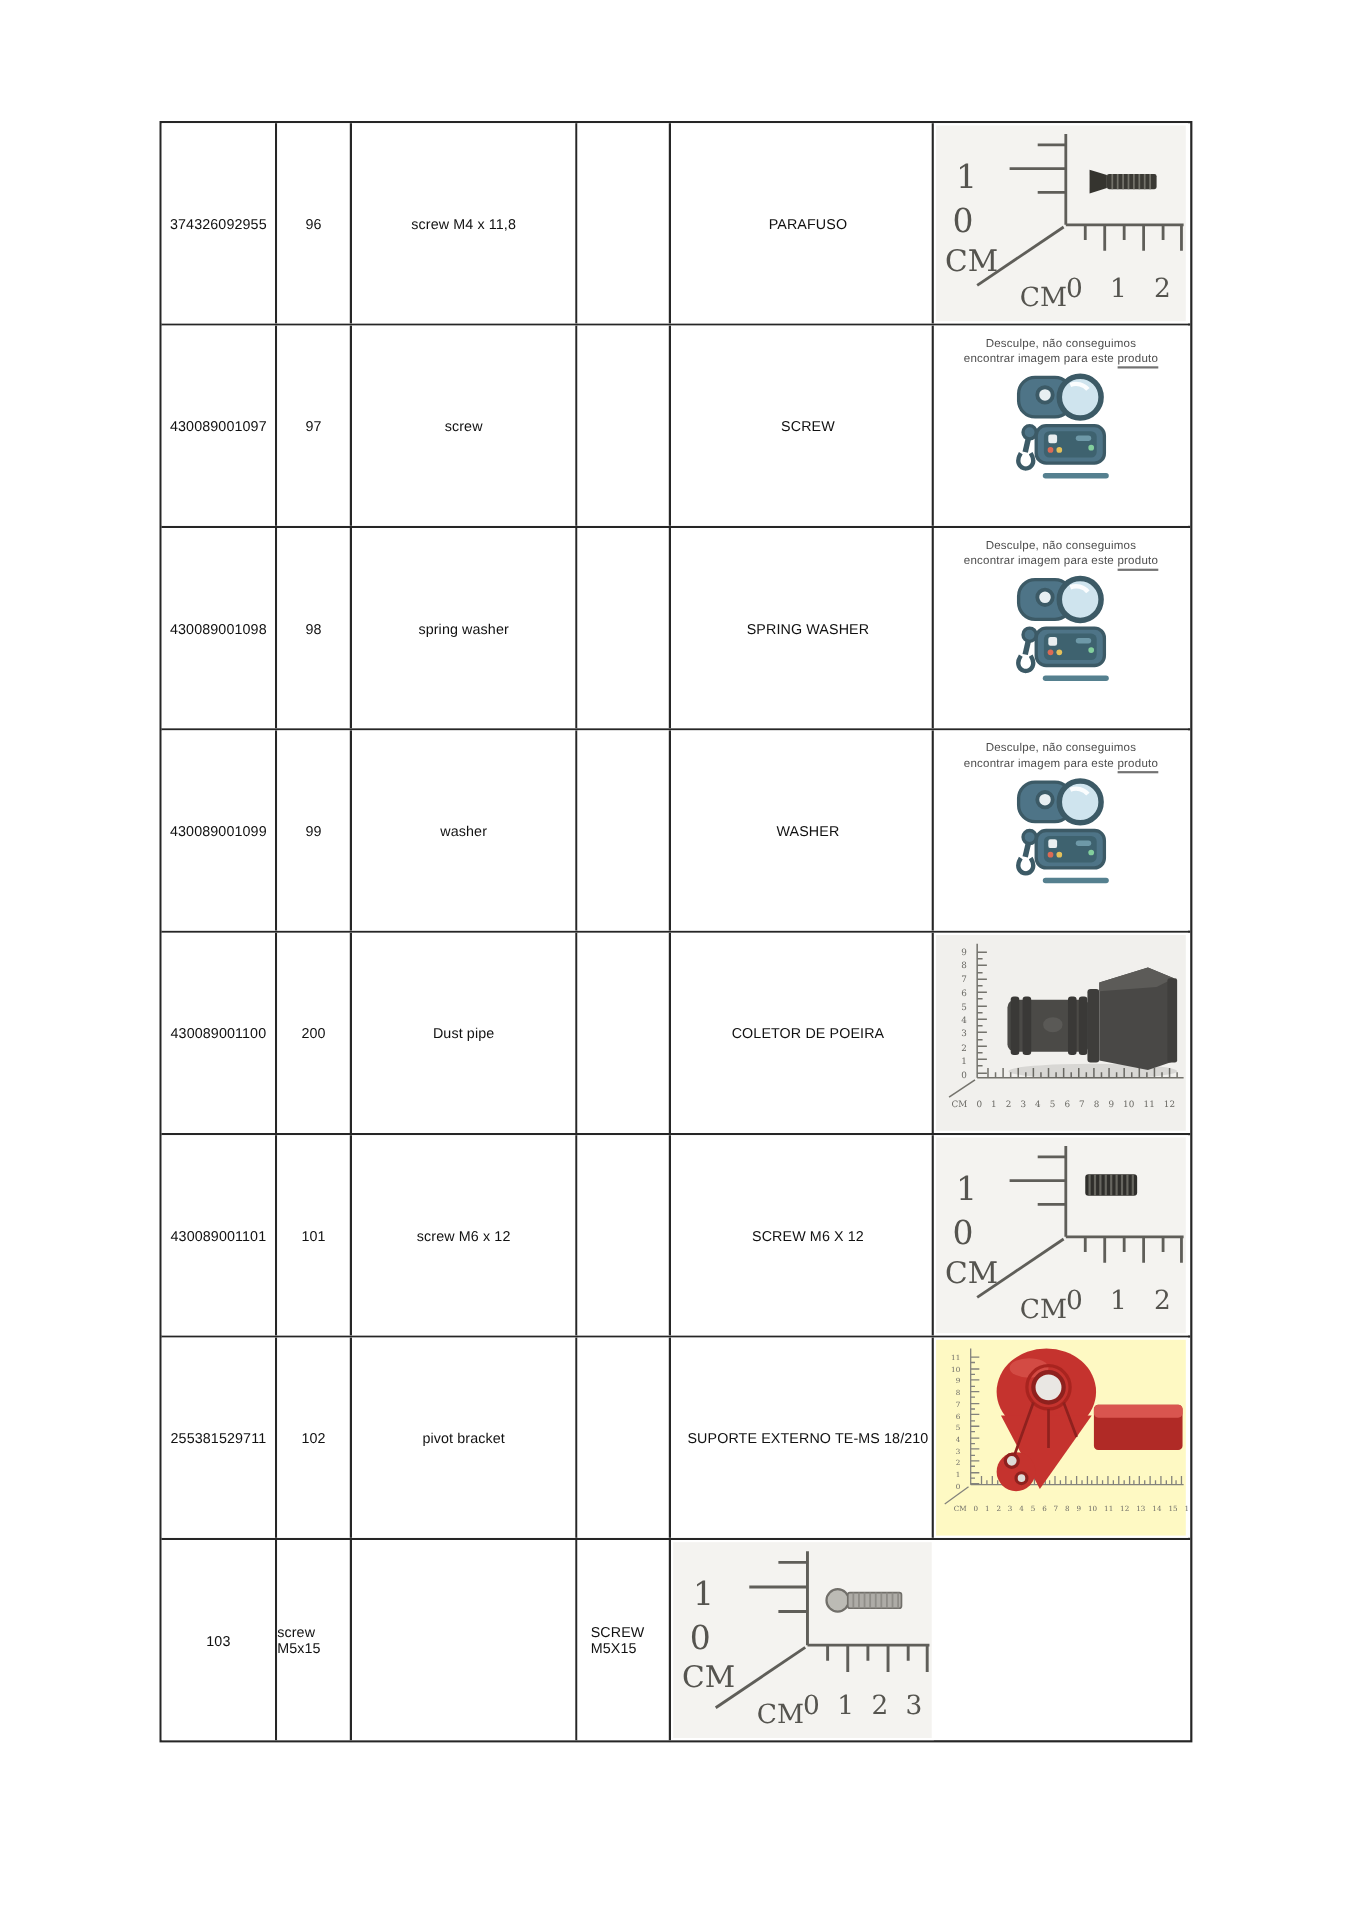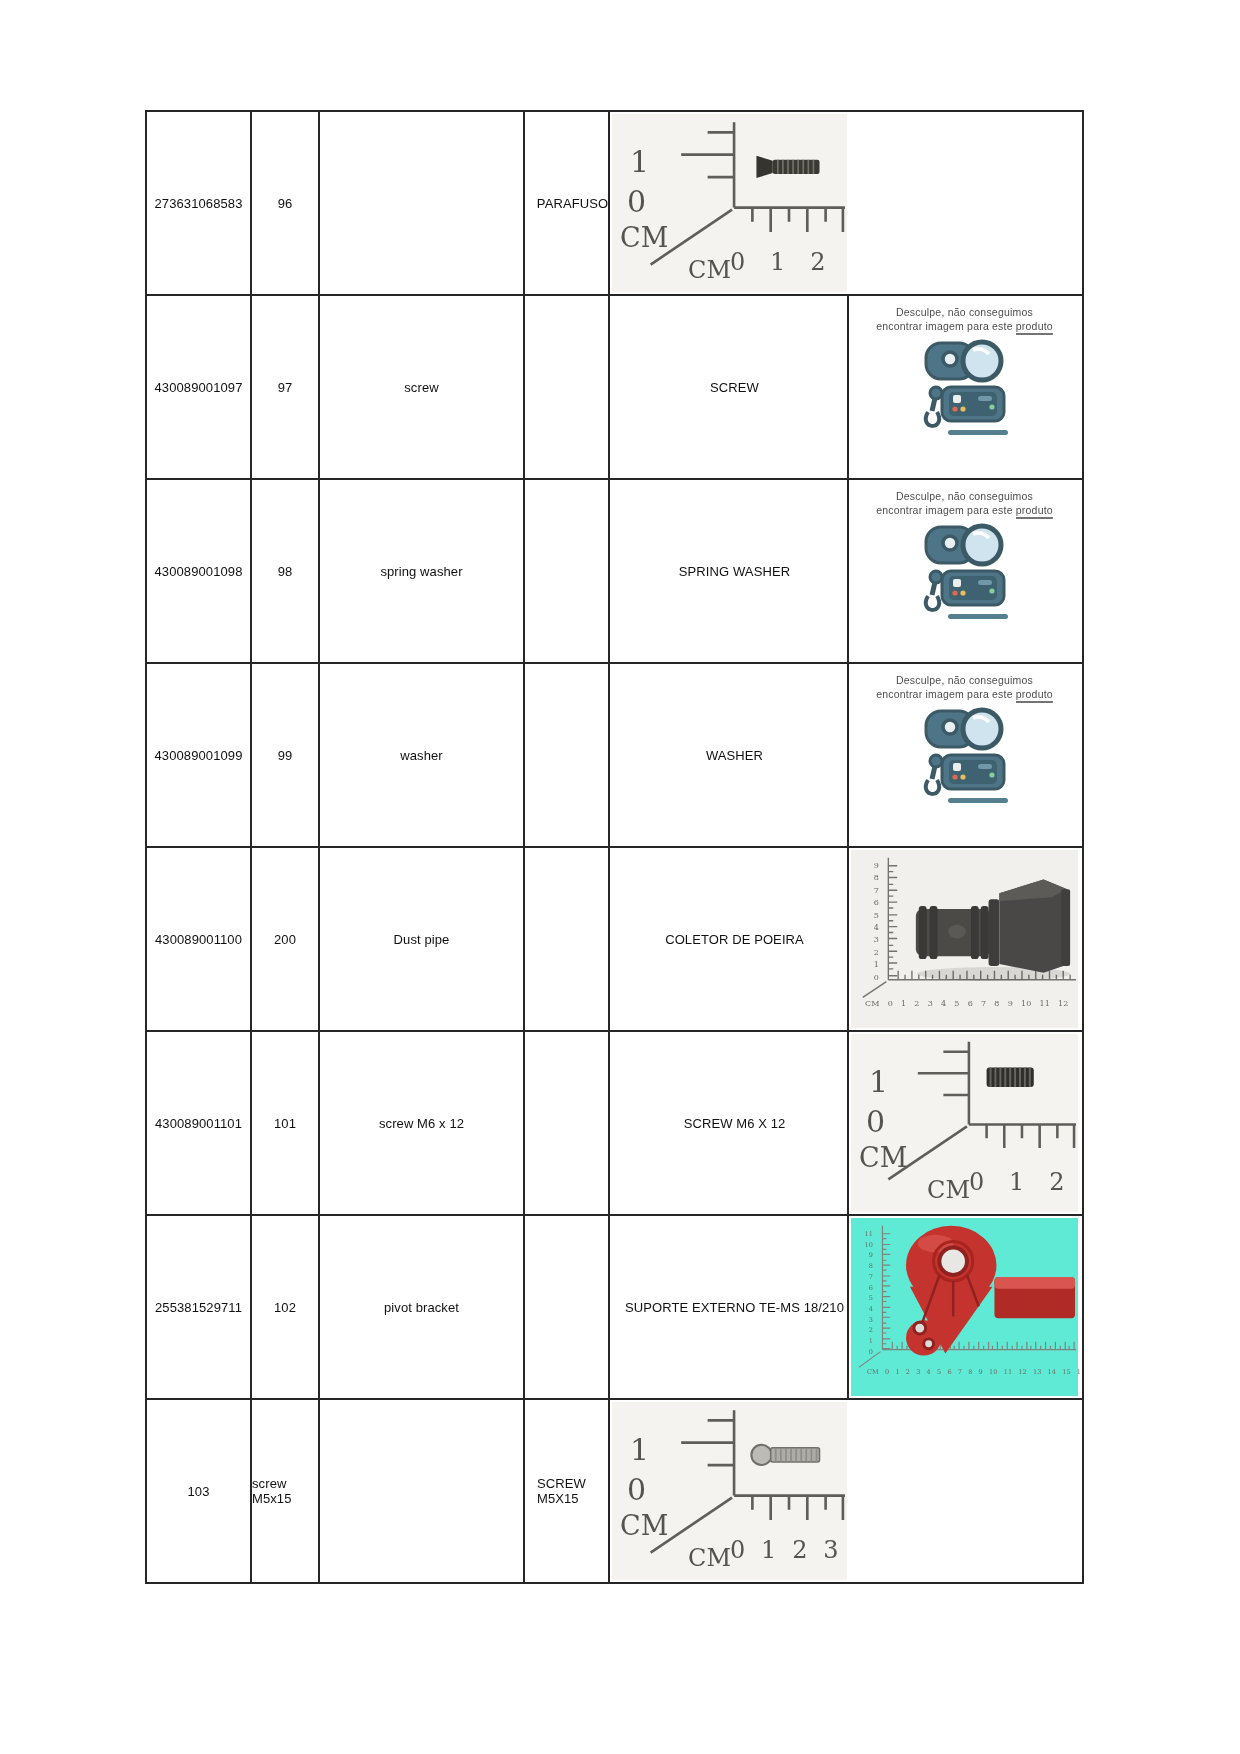--- a/index.html
+++ b/index.html
@@ -15,21 +15,21 @@
 
   
   .noimg{position:absolute;inset:0;display:flex;flex-direction:column;align-items:center;padding-top:9px;}
   .noimg-text{font-size:10.5px;line-height:14px;color:#4d4d4d;text-align:center;letter-spacing:.2px;}
   .produto{border-bottom:2px solid #737373;padding-bottom:1px;}
   .robot{margin-top:2px;}
 
   
   .photo{position:absolute;inset:2px;background:#f4f3f0;}
   .photo.pipe{background:#f1f0ed;}
-  .photo.bracket{background:#5eead4;}
+  .photo.bracket{background:#fef9c3;}
   .photo svg{position:absolute;inset:0;}
   .rlbl{position:absolute;font-family:"DejaVu Serif",serif;color:#55544f;}
   .rl-one{left:18px;top:30px;font-size:30px;}
   .rl-zero{left:15px;top:70px;font-size:30px;}
   .rl-cm{left:8px;top:108px;font-size:27px;}
   .rl-hu{left:76px;top:142px;font-size:24px;}
   .rl-ht{left:118px;top:134px;font-size:24px;word-spacing:17px;white-space:nowrap;}
   .rl-ht.four{word-spacing:8px;}
   .vnums{position:absolute;white-space:pre-line;font-family:"DejaVu Serif",serif;color:#6b6a65;text-align:right;}
   .pipe-vnums{left:18px;top:10px;width:10px;font-size:8px;line-height:12.4px;}
@@ -37,24 +37,27 @@
   .brk-vnums{left:10px;top:11px;width:12px;font-size:6.5px;line-height:10.7px;}
   .brk-hnums{left:16px;top:150px;font-size:6.5px;word-spacing:4px;color:#6b6a65;position:absolute;font-family:"DejaVu Serif",serif;white-space:nowrap;}
 </style>
 </head>
 <body>
 
 <div class="table">
 
   <div class="tr">
     <div class="td">
-        <span>273631068583</span>
+        <span>374326092955</span>
       </div>
     <div class="td">
         <span>96</span>
+      </div>
+    <div class="td">
+        <span>screw M4 x 11,8</span>
       </div>
     <div class="td"></div>
     <div class="td pt">
         <span>PARAFUSO</span>
       </div>
     <div class="td img">
       <div class="photo">
         <svg viewBox="0 0 231 181">
           <g stroke="#5f5e59" stroke-width="2.6" fill="none">
             <path d="M120,8 V92 M120,92 H229"></path>

